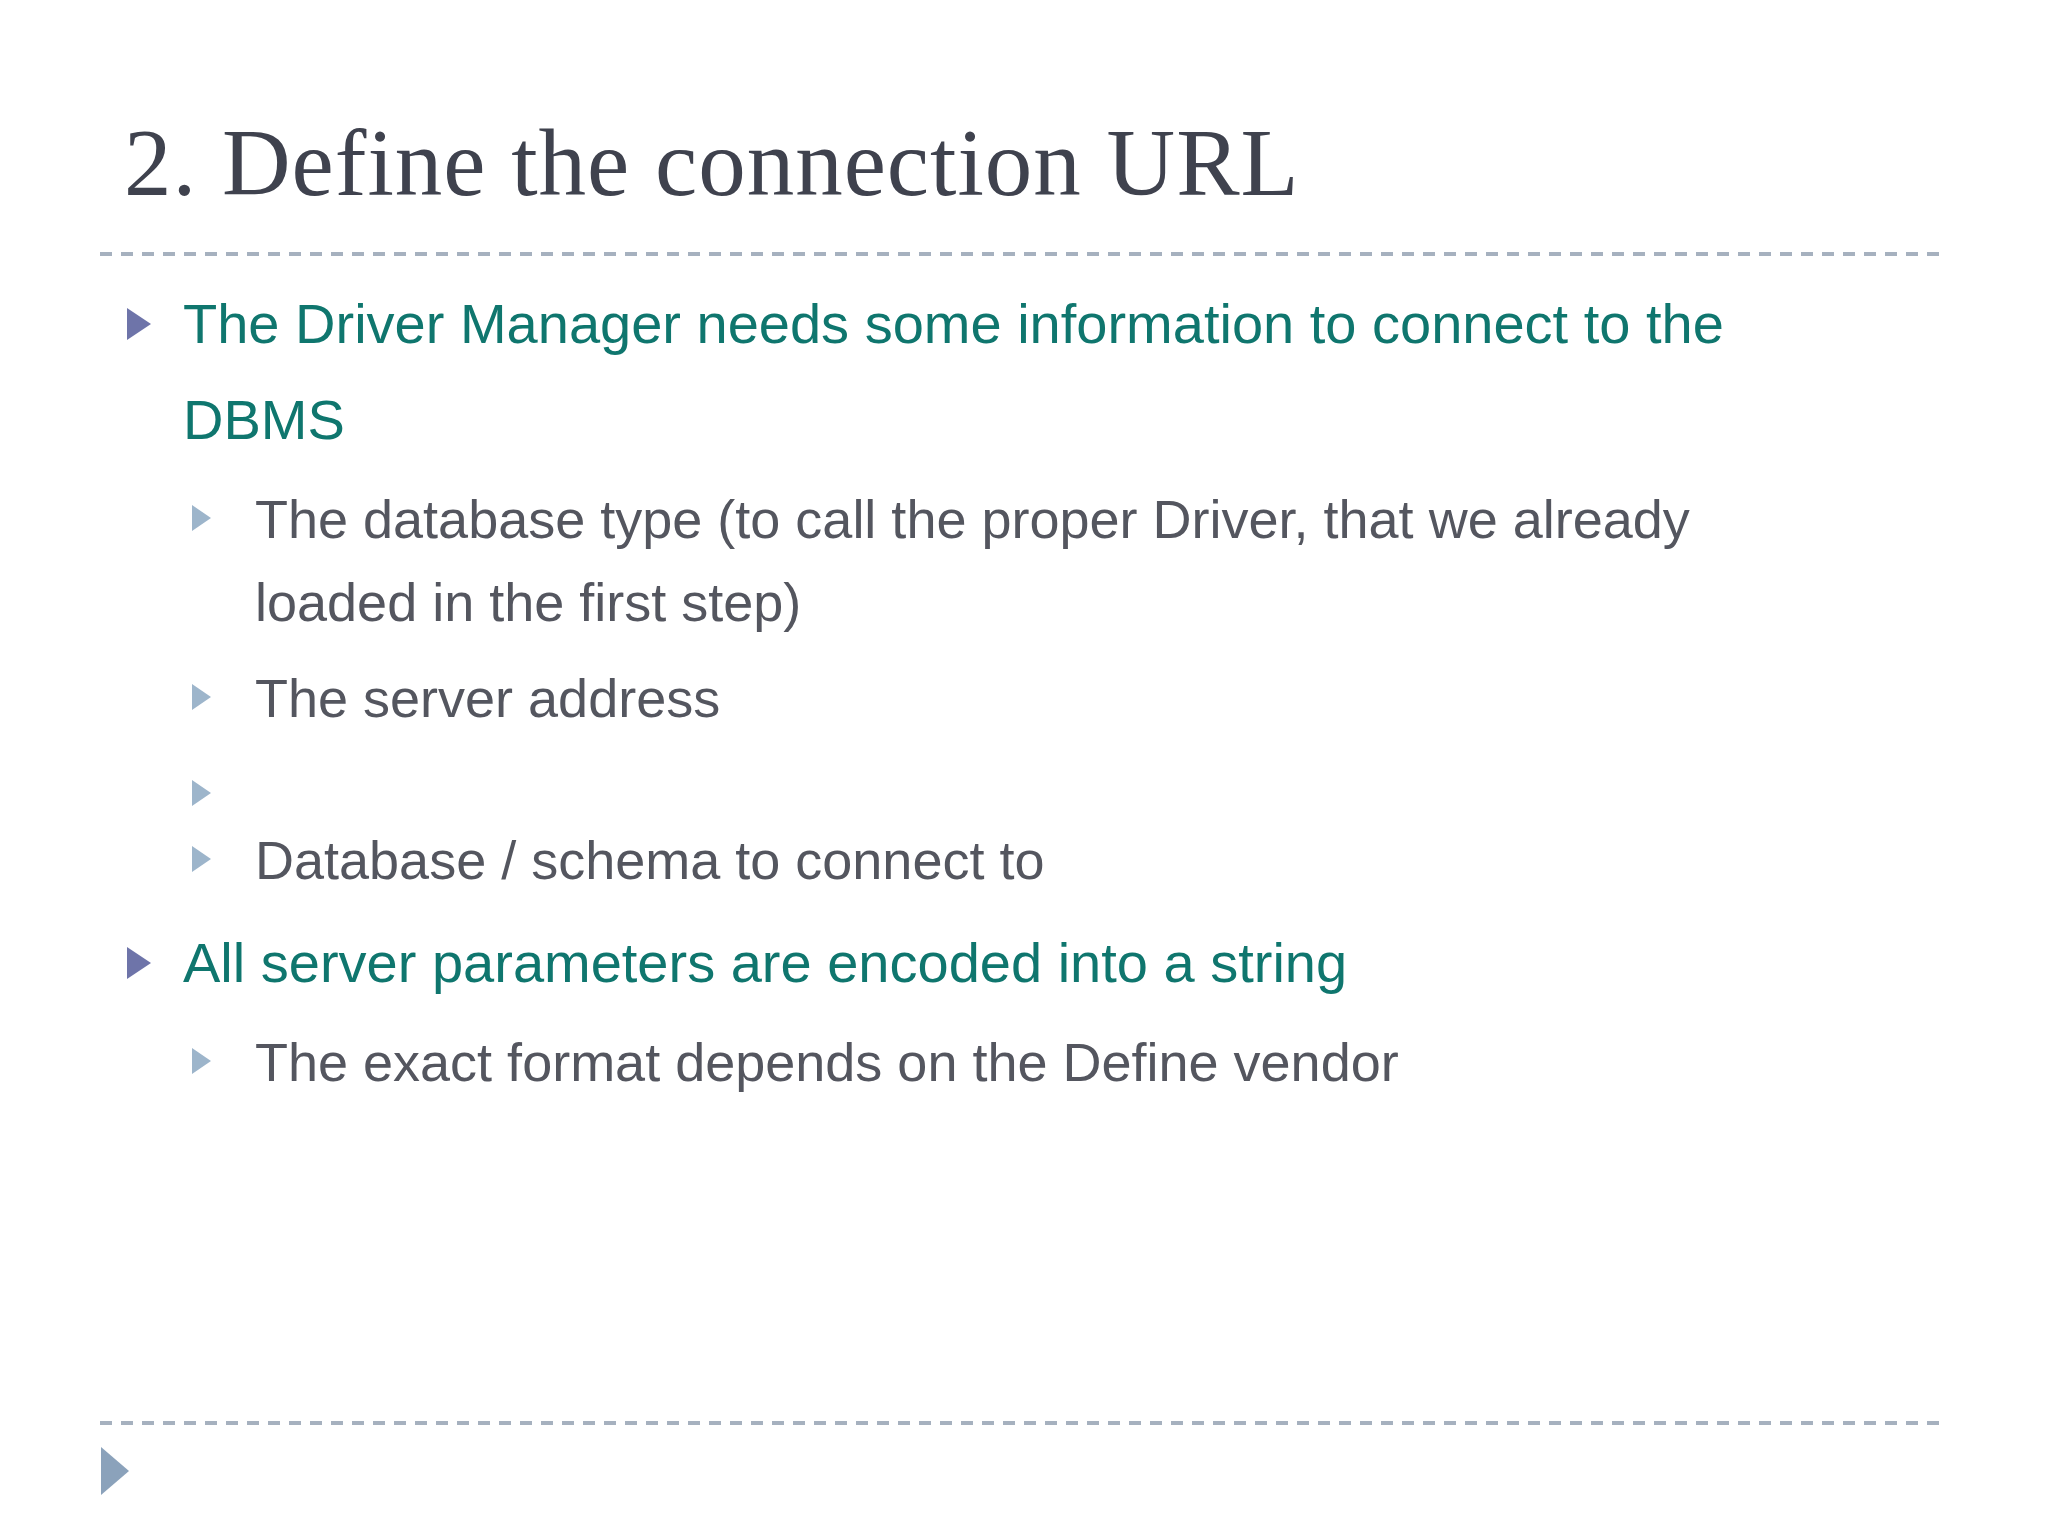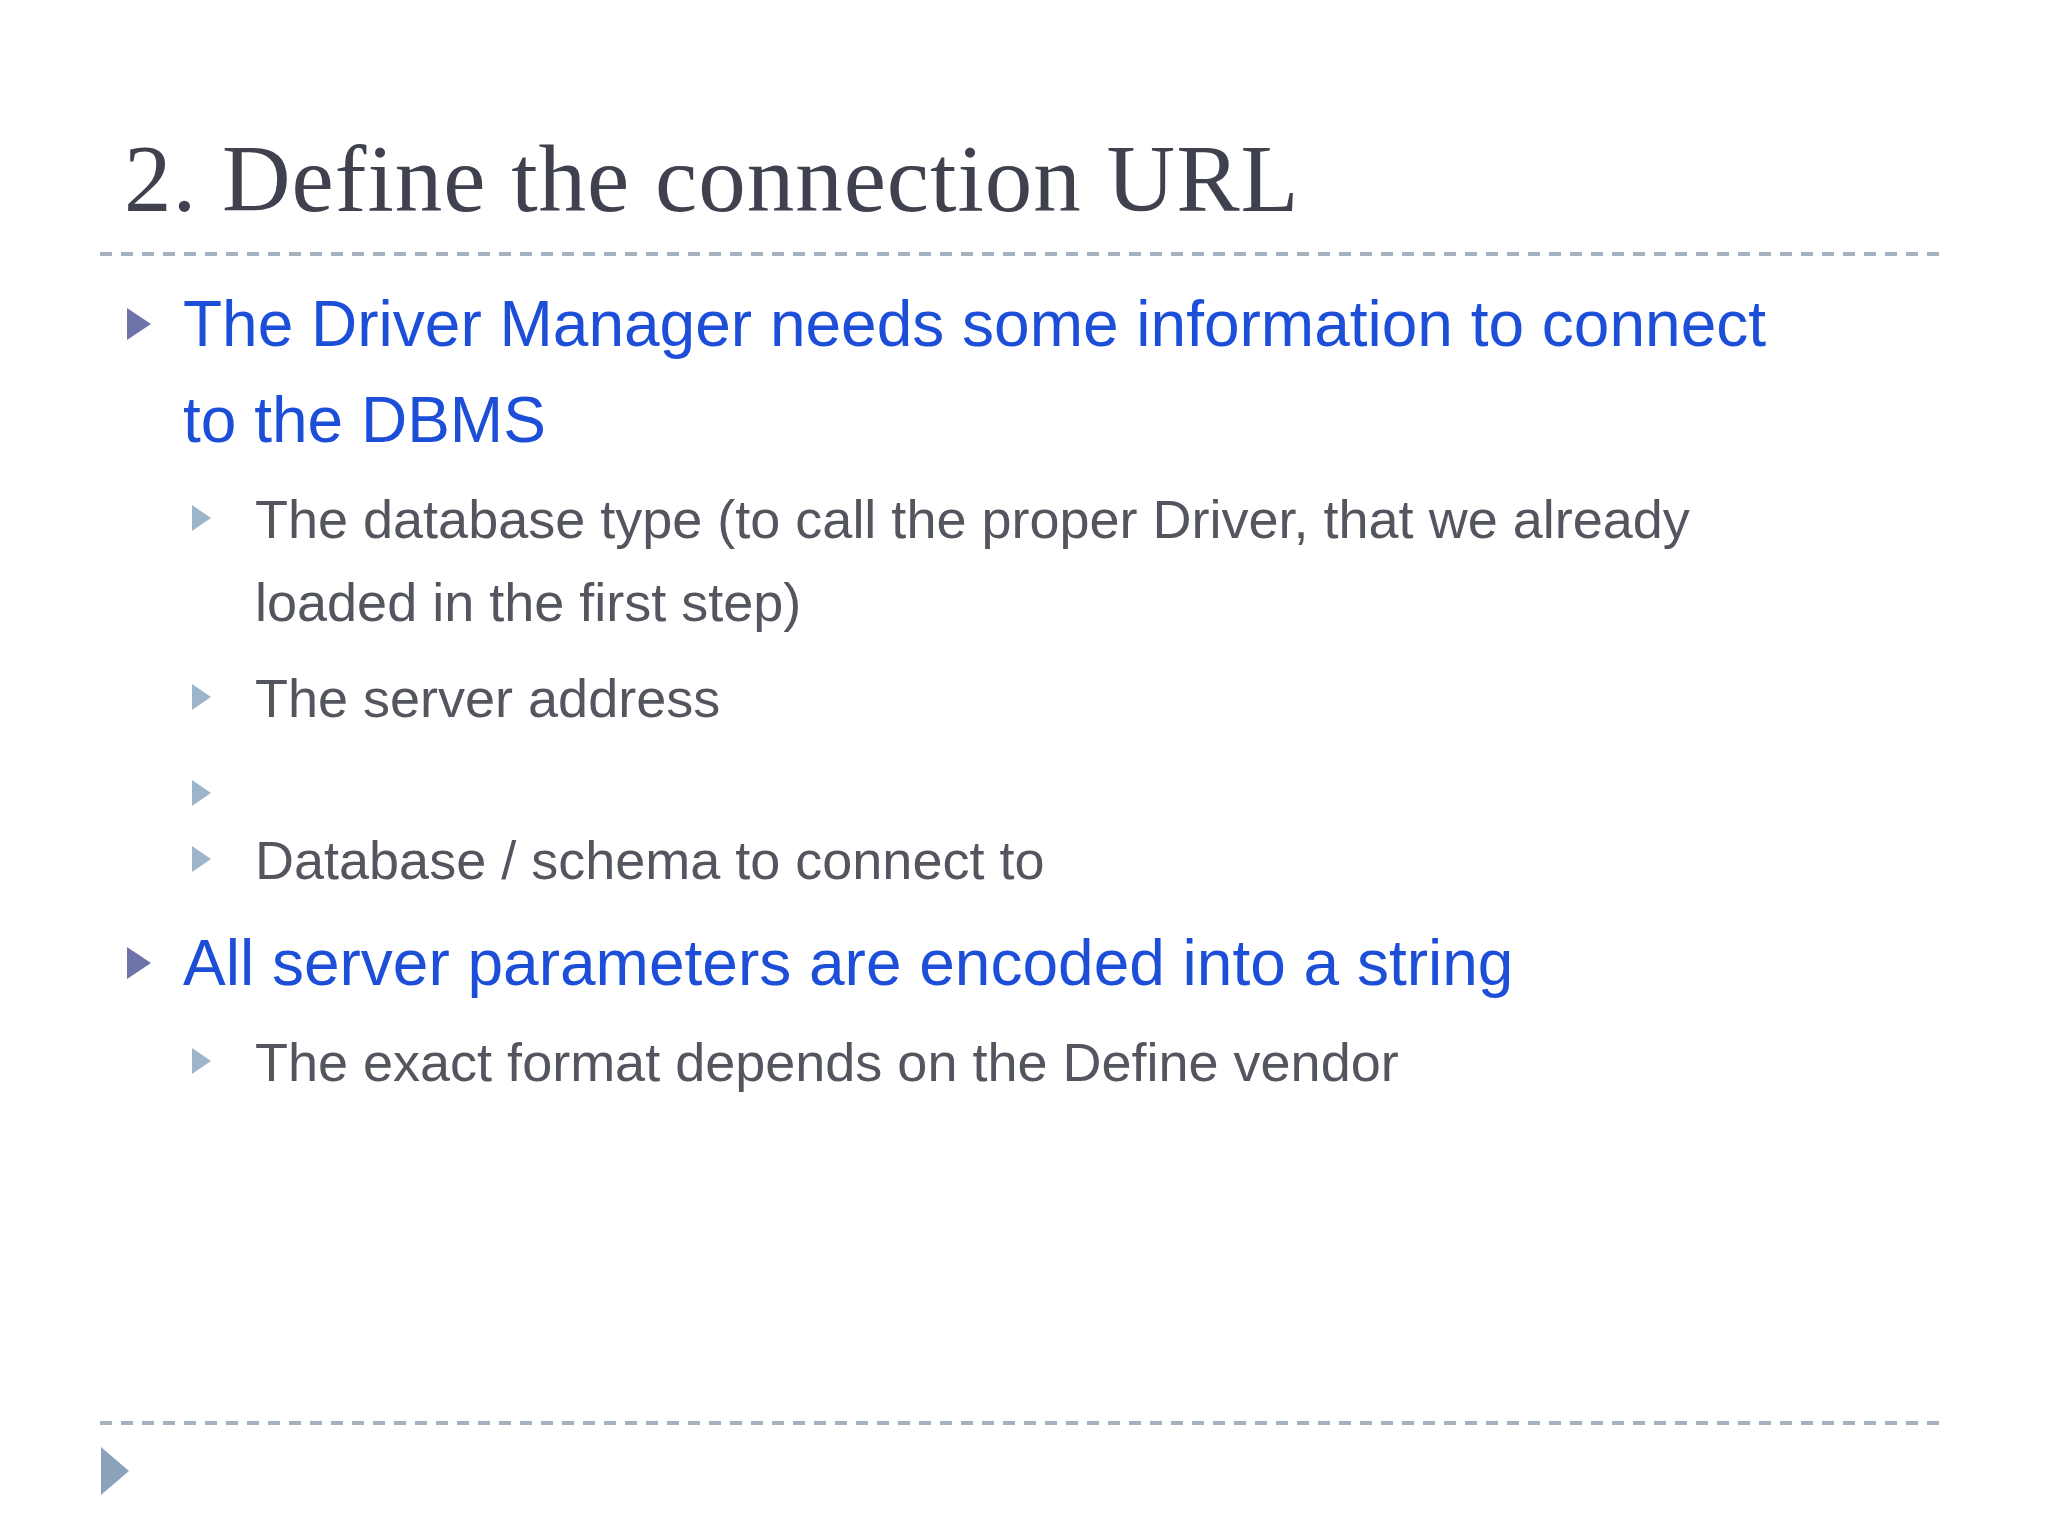--- a/index.html
+++ b/index.html
@@ -12,21 +12,21 @@
     width: 2048px;
     height: 1536px;
     background: #ffffff;
     overflow: hidden;
     font-family: "Liberation Sans", sans-serif;
   }
   
   .slide-title {
     position: absolute;
     left: 124px;
-    top: 118px;
+    top: 102px;
     margin: 0;
     font-family: "Liberation Serif", serif;
     font-weight: 400;
     font-size: 95px;
     line-height: 1.3;
     letter-spacing: 1px;
     color: #3f424e;
     white-space: nowrap;
   }
   
@@ -58,23 +58,23 @@
     height: 0;
     flex: none;
   }
   .tri-l1 {
     border-left: 24px solid #6e74a9;
     border-top: 16px solid transparent;
     border-bottom: 16px solid transparent;
     margin: 32px 32px 0 0;
   }
   .l1-text {
-    font-size: 64px;
+    font-size: 56px;
     line-height: 96px;
-    color: #1d4ed8;
+    color: #0f766e;
     max-width: 1620px;
   }
   .l2-list {
     margin: 10px 0 8px 65px;
   }
   .l2-item {
     display: flex;
     align-items: flex-start;
     margin-bottom: 13px;
   }

